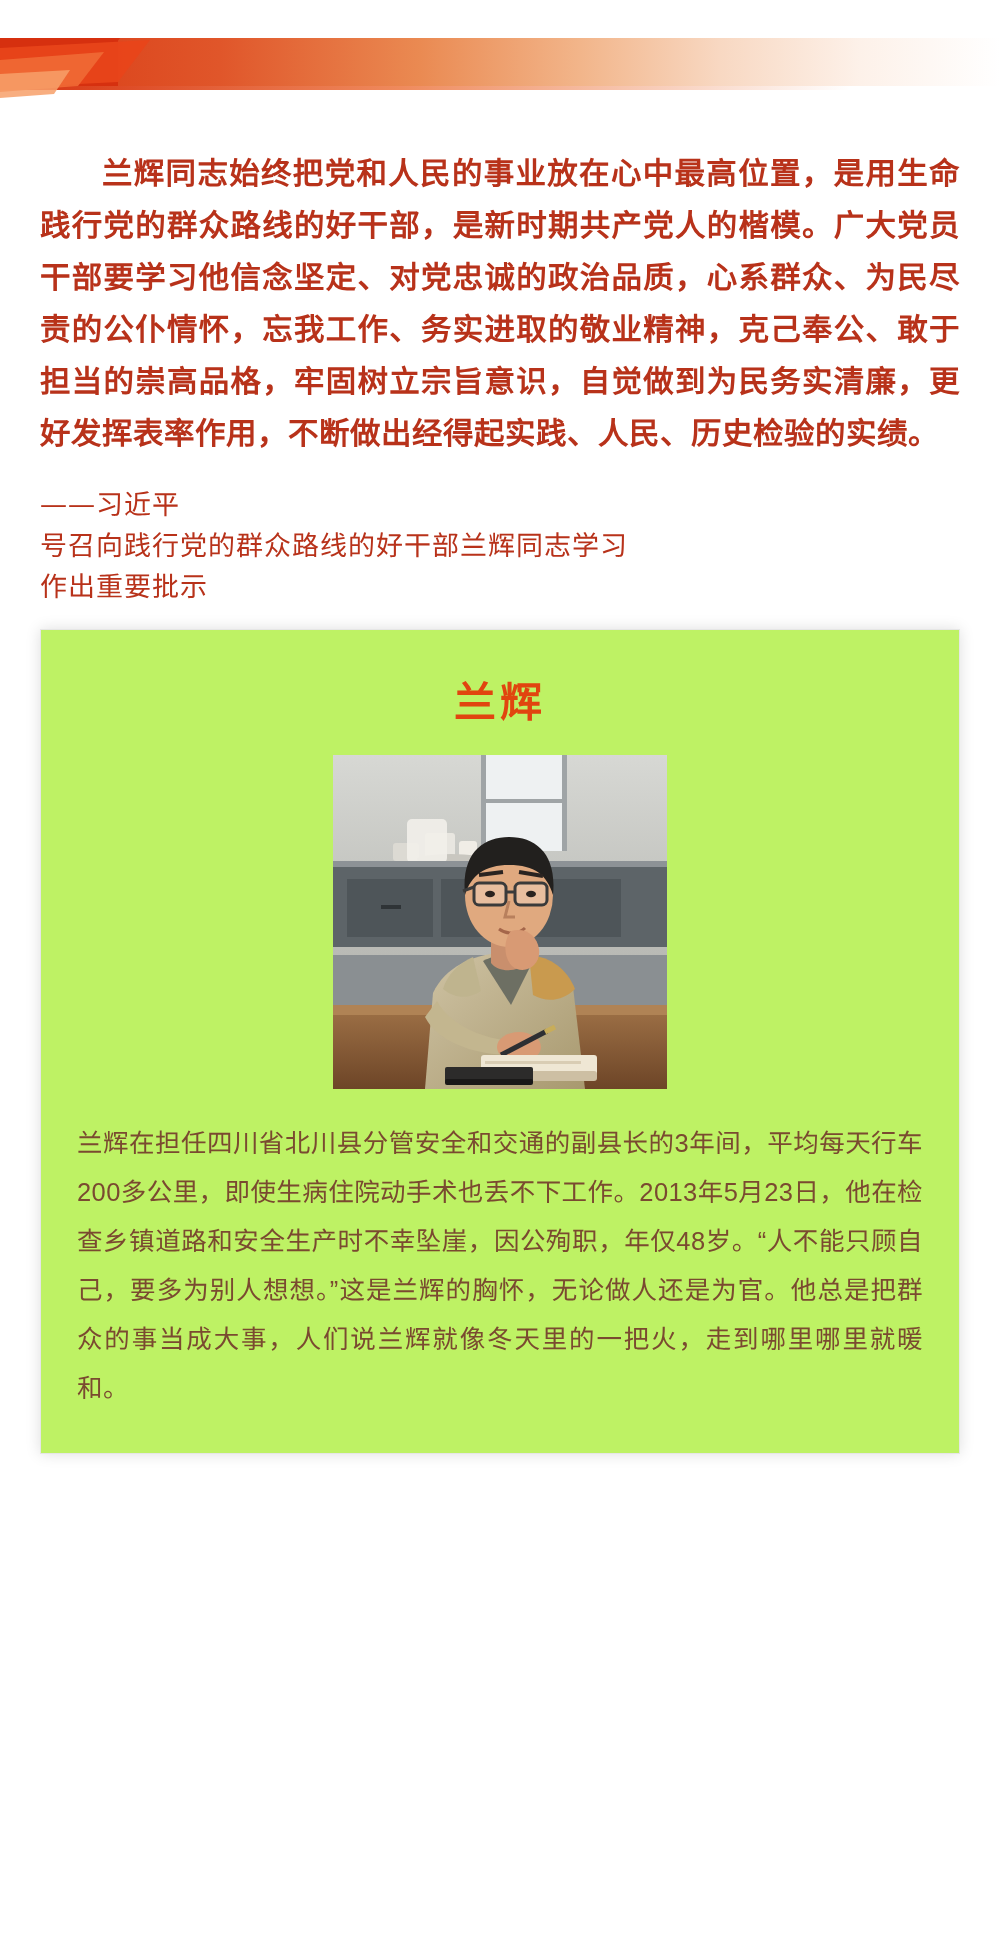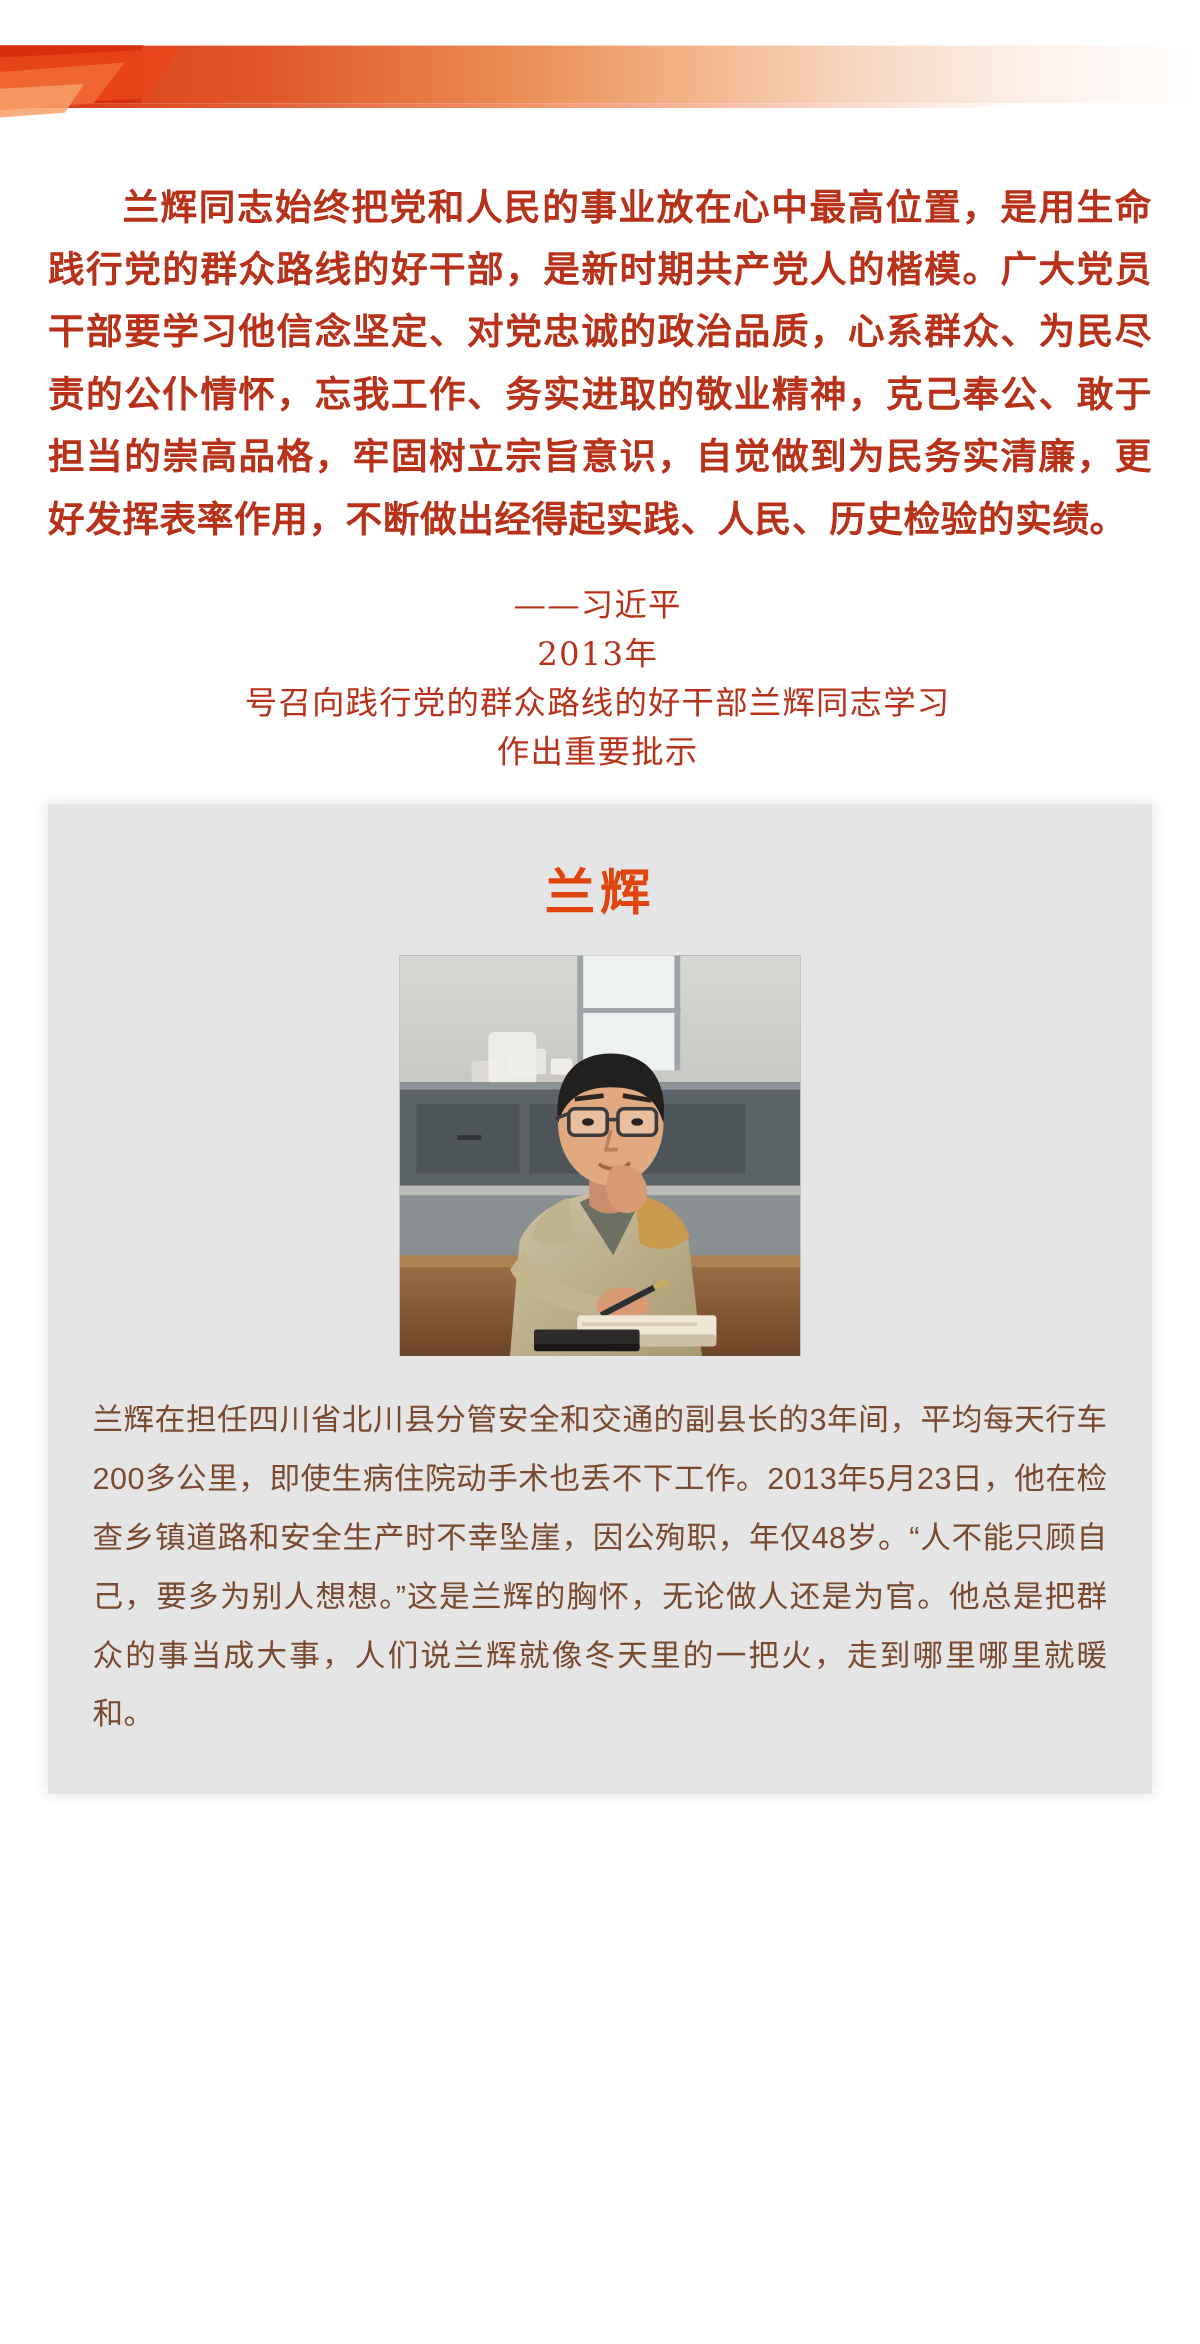--- a/index.html
+++ b/index.html
@@ -72,35 +72,35 @@
     font-weight: bold;
     font-size: 30.5px;
     line-height: 52px;
     text-align: justify;
     text-indent: 62px;
     letter-spacing: 0.5px;
   }
 
   .attrib {
     margin-top: 24px;
-    text-align: center;
+    text-align: left;
     color: #b8321a;
     font-family: "DejaVu Serif", "Liberation Serif", serif;
     font-size: 27px;
     line-height: 41px;
     letter-spacing: 1px;
     padding-right: 4px;
   }
   .attrib div { white-space: nowrap; }
 
   
   .card {
     position: relative;
     margin: 22px 40px 0 40px;
-    background: #e5e5e5;
+    background: #bef264;
     border: 1px solid #e6e6e6;
     box-shadow: 0 0 14px rgba(0,0,0,0.13);
     padding: 34px 36px 40px 36px;
     box-sizing: border-box;
   }
   .card-title {
     text-align: center;
     color: #e1450f;
     font-family: "DejaVu Sans", "Liberation Sans", sans-serif;
     font-weight: bold;
@@ -144,21 +144,20 @@
     <path d="M0 30 L104 22 L78 56 L0 62 Z" fill="#f06a35" opacity="0.9"></path>
     <path d="M0 44 L70 40 L54 64 L0 68 Z" fill="#f7a06a" opacity="0.85"></path>
   </svg>
 </div>
 
 <div class="quote-wrap">
   <div class="quote-text">兰辉同志始终把党和人民的事业放在心中最高位置，是用生命践行党的群众路线的好干部，是新时期共产党人的楷模。广大党员干部要学习他信念坚定、对党忠诚的政治品质，心系群众、为民尽责的公仆情怀，忘我工作、务实进取的敬业精神，克己奉公、敢于担当的崇高品格，牢固树立宗旨意识，自觉做到为民务实清廉，更好发挥表率作用，不断做出经得起实践、人民、历史检验的实绩。</div>
 
   <div class="attrib">
     <div>——习近平</div>
-    <div>2013年</div>
     <div>号召向践行党的群众路线的好干部兰辉同志学习</div>
     <div>作出重要批示</div>
   </div>
 </div>
 
 <div class="card">
 
   <div class="card-title">兰辉</div>
 
   <div class="photo">

